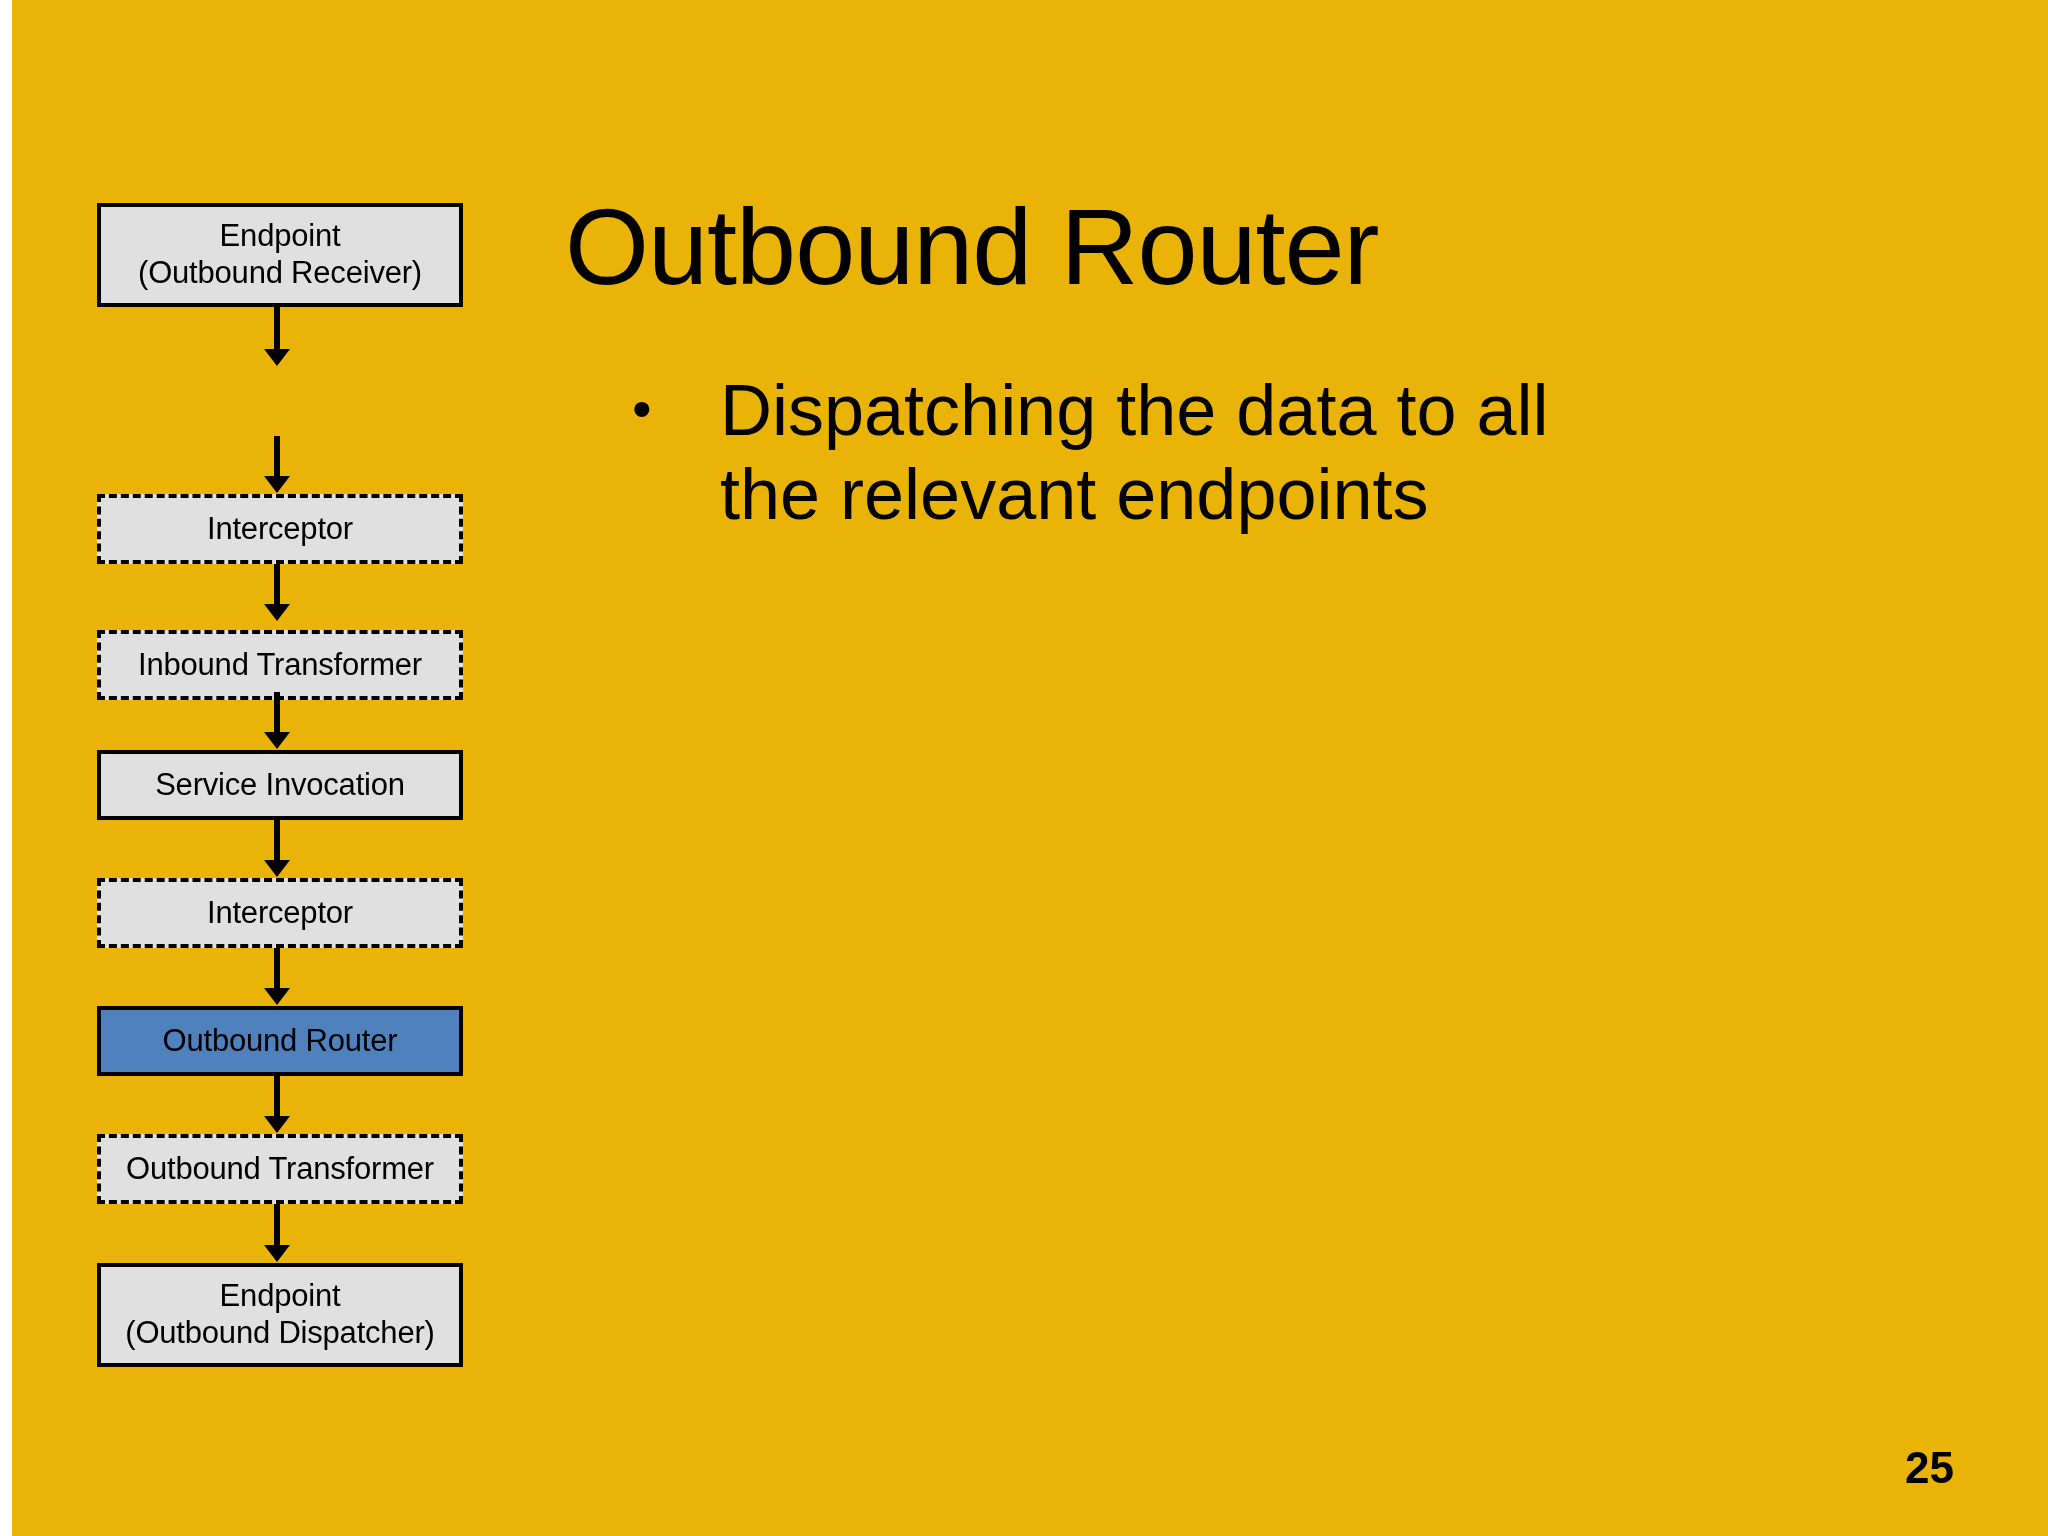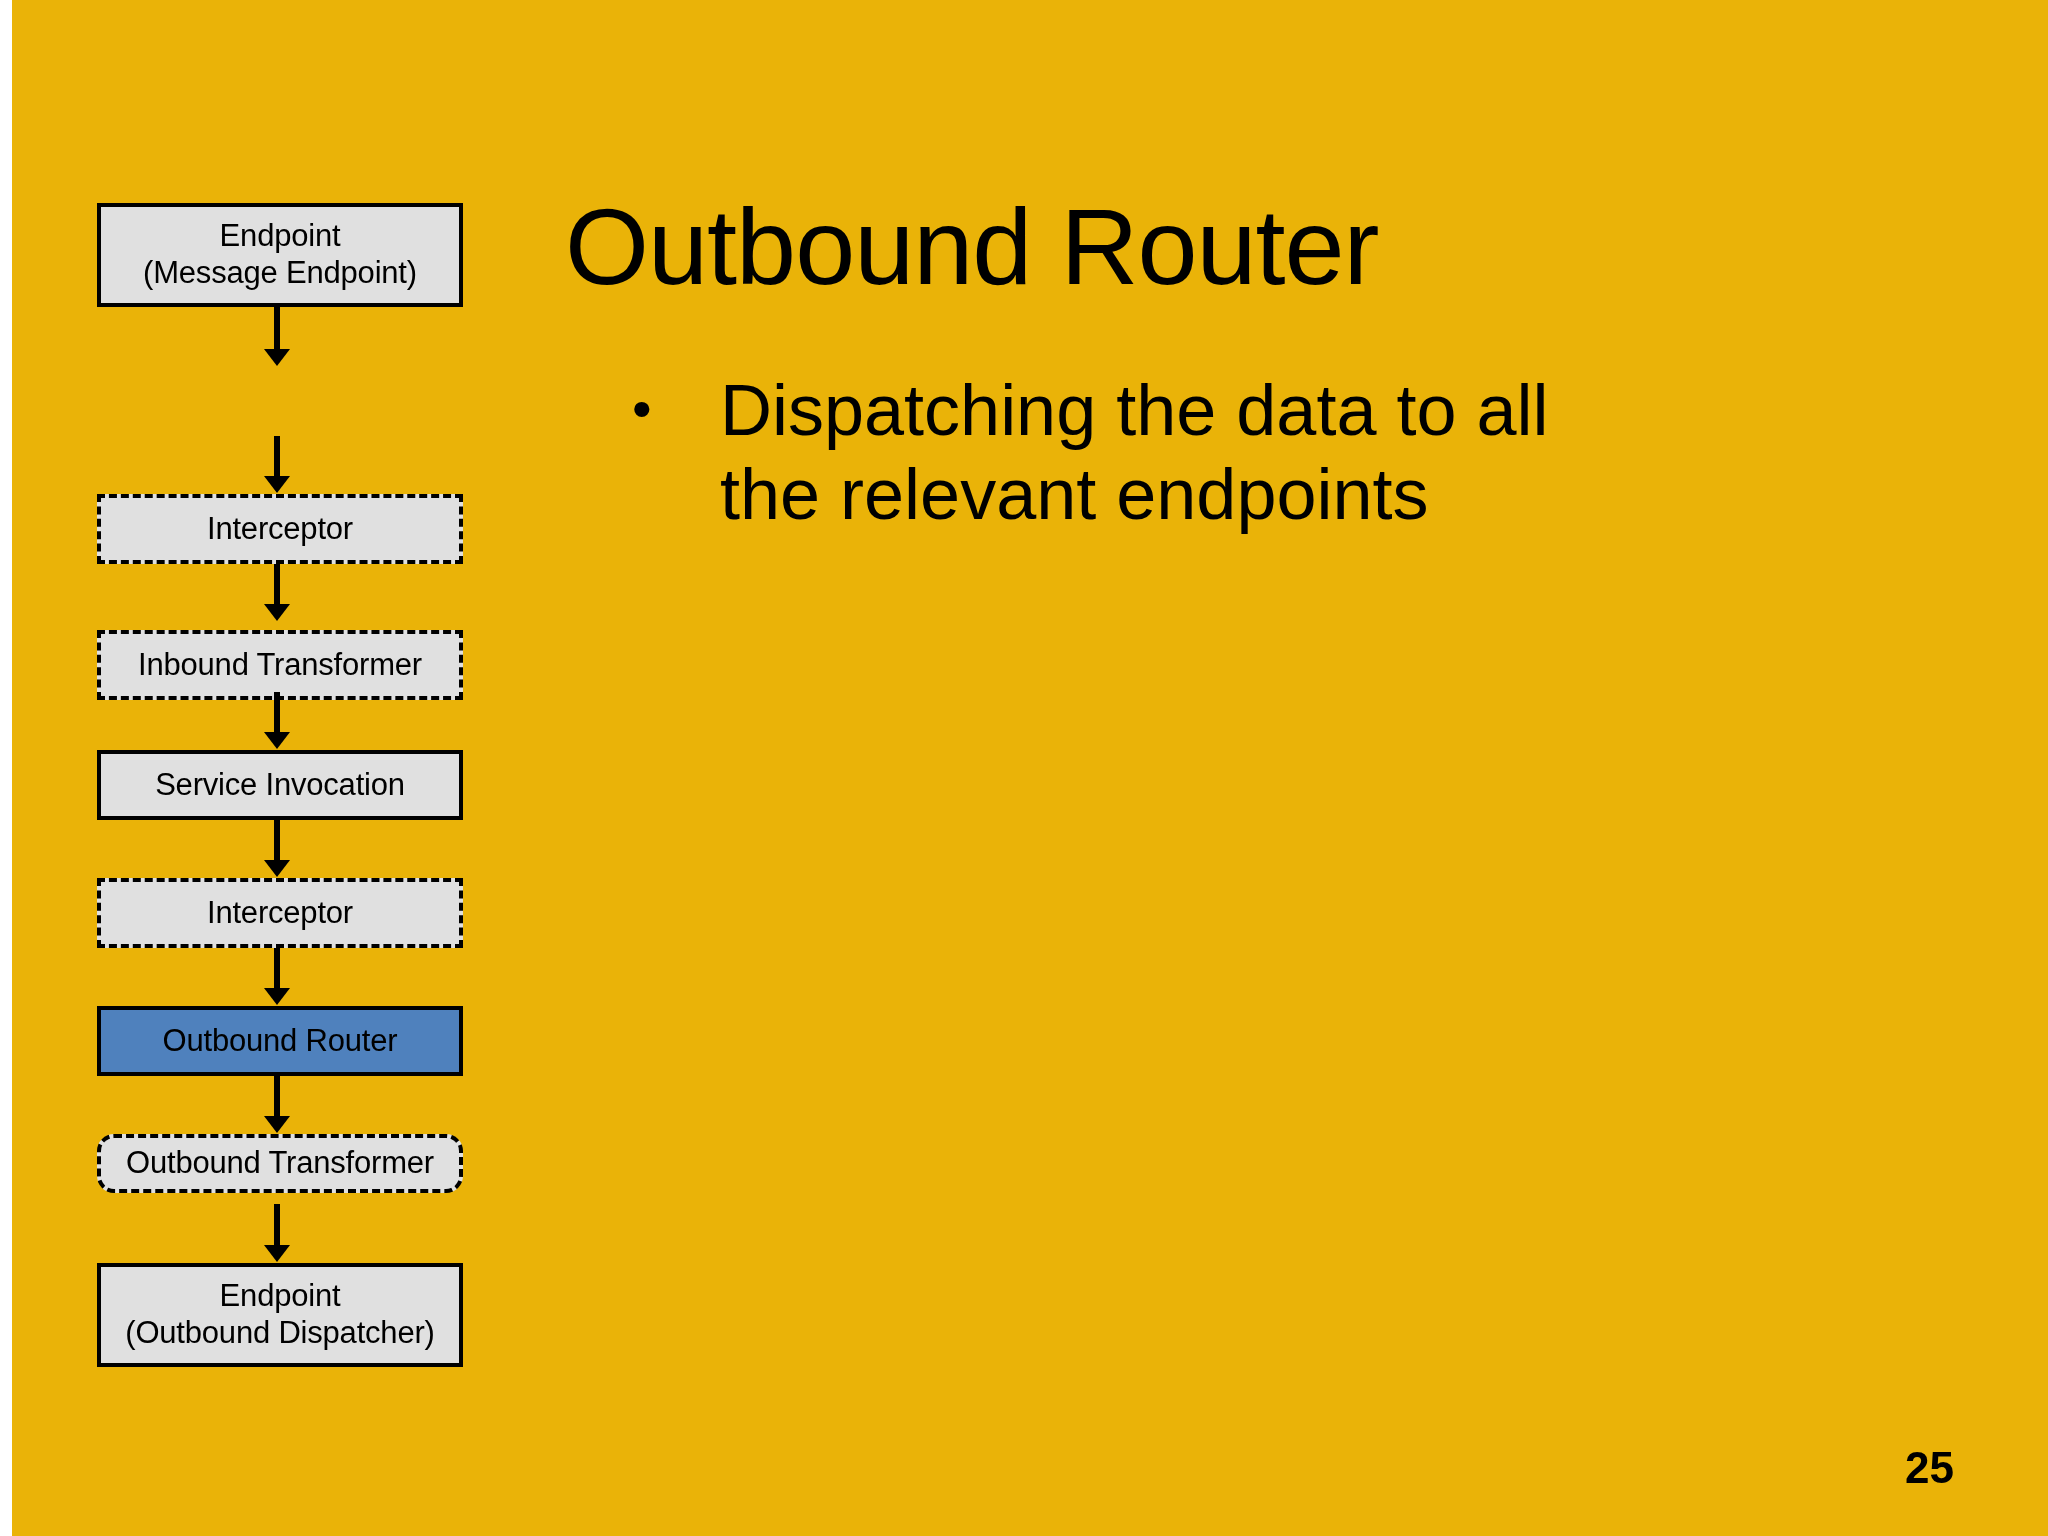--- a/index.html
+++ b/index.html
@@ -132,21 +132,21 @@
 </style>
 </head>
 <body>
 
 <div id="slide">
 
   <div id="flowchart">
 
     <div class="fc-box solid" style="top:8px; height:104px;">
       <span class="fc-line">Endpoint</span>
-      <span class="fc-line">(Message Endpoint)</span>
+      <span class="fc-line">(Outbound Receiver)</span>
     </div>
     <div class="fc-arrow" style="top:112px; height:44px;"></div>
 
     <div class="fc-arrow" style="top:241px; height:42px;"></div>
 
     <div class="fc-box dashed" style="top:299px; height:70px;">
       <span class="fc-line">Interceptor</span>
     </div>
     <div class="fc-arrow" style="top:369px; height:42px;"></div>
 
@@ -163,21 +163,21 @@
     <div class="fc-box dashed" style="top:683px; height:70px;">
       <span class="fc-line">Interceptor</span>
     </div>
     <div class="fc-arrow" style="top:753px; height:42px;"></div>
 
     <div class="fc-box solid highlight" style="top:811px; height:70px;">
       <span class="fc-line">Outbound Router</span>
     </div>
     <div class="fc-arrow" style="top:881px; height:42px;"></div>
 
-    <div class="fc-box dashed" style="top:939px; height:59px;border-radius:17px;">
+    <div class="fc-box dashed" style="top:939px; height:70px;">
       <span class="fc-line">Outbound Transformer</span>
     </div>
     <div class="fc-arrow" style="top:1009px; height:43px;"></div>
 
     <div class="fc-box solid" style="top:1068px; height:104px;">
       <span class="fc-line">Endpoint</span>
       <span class="fc-line">(Outbound Dispatcher)</span>
     </div>
 
   </div>

